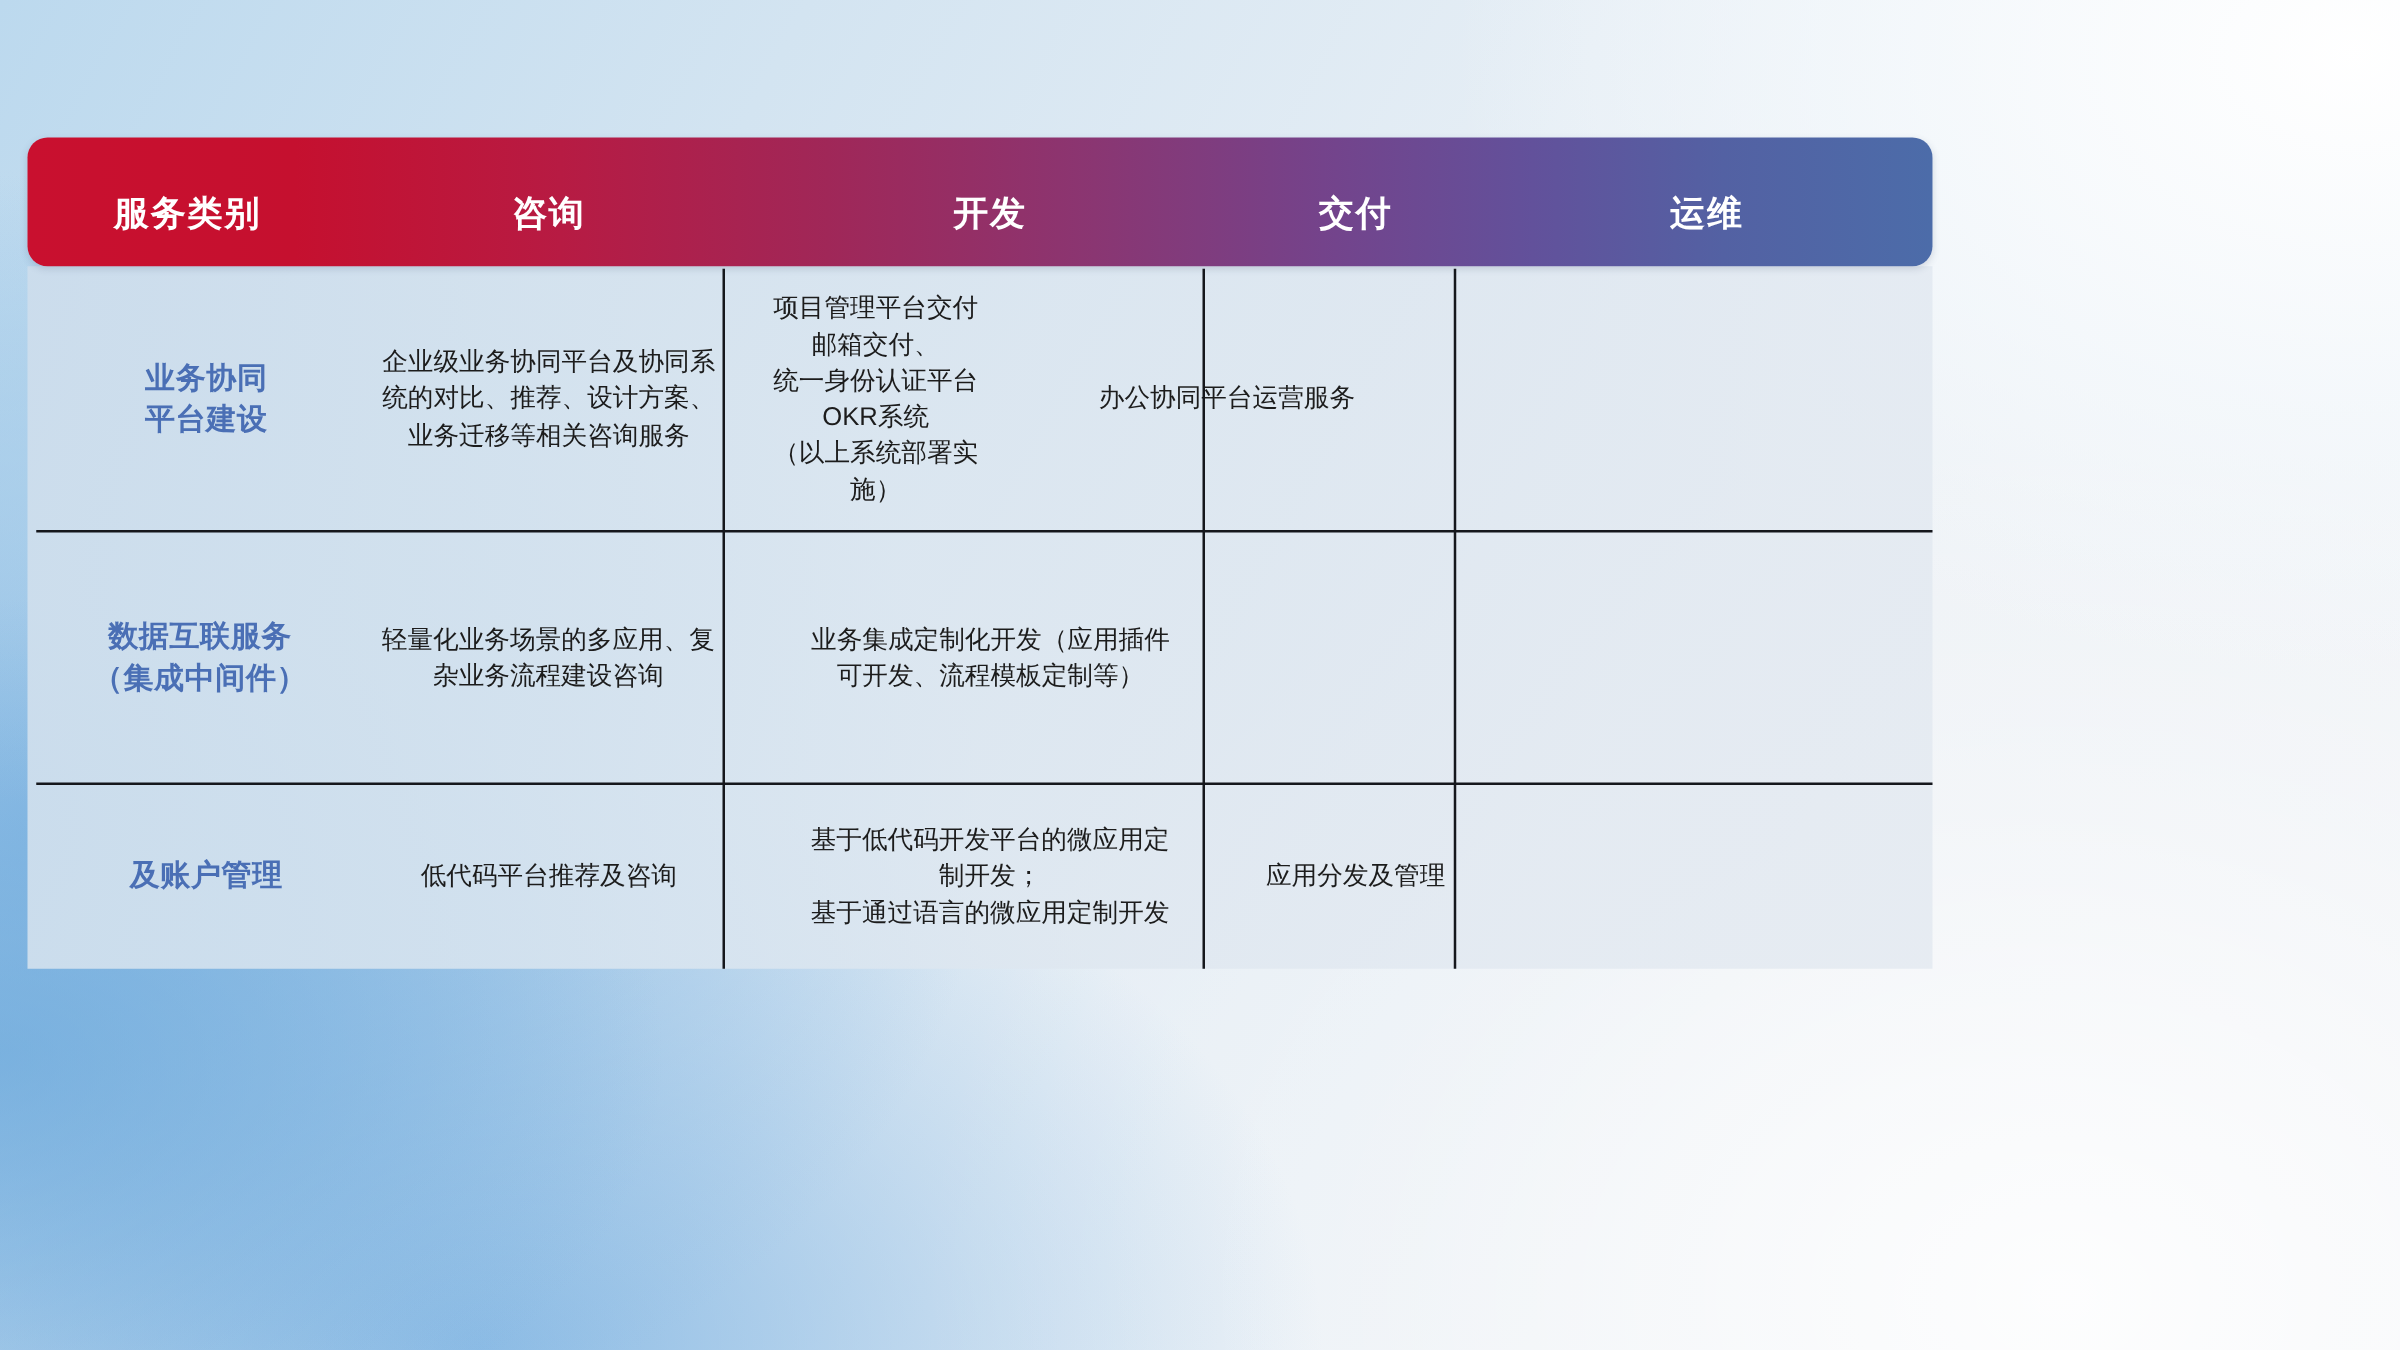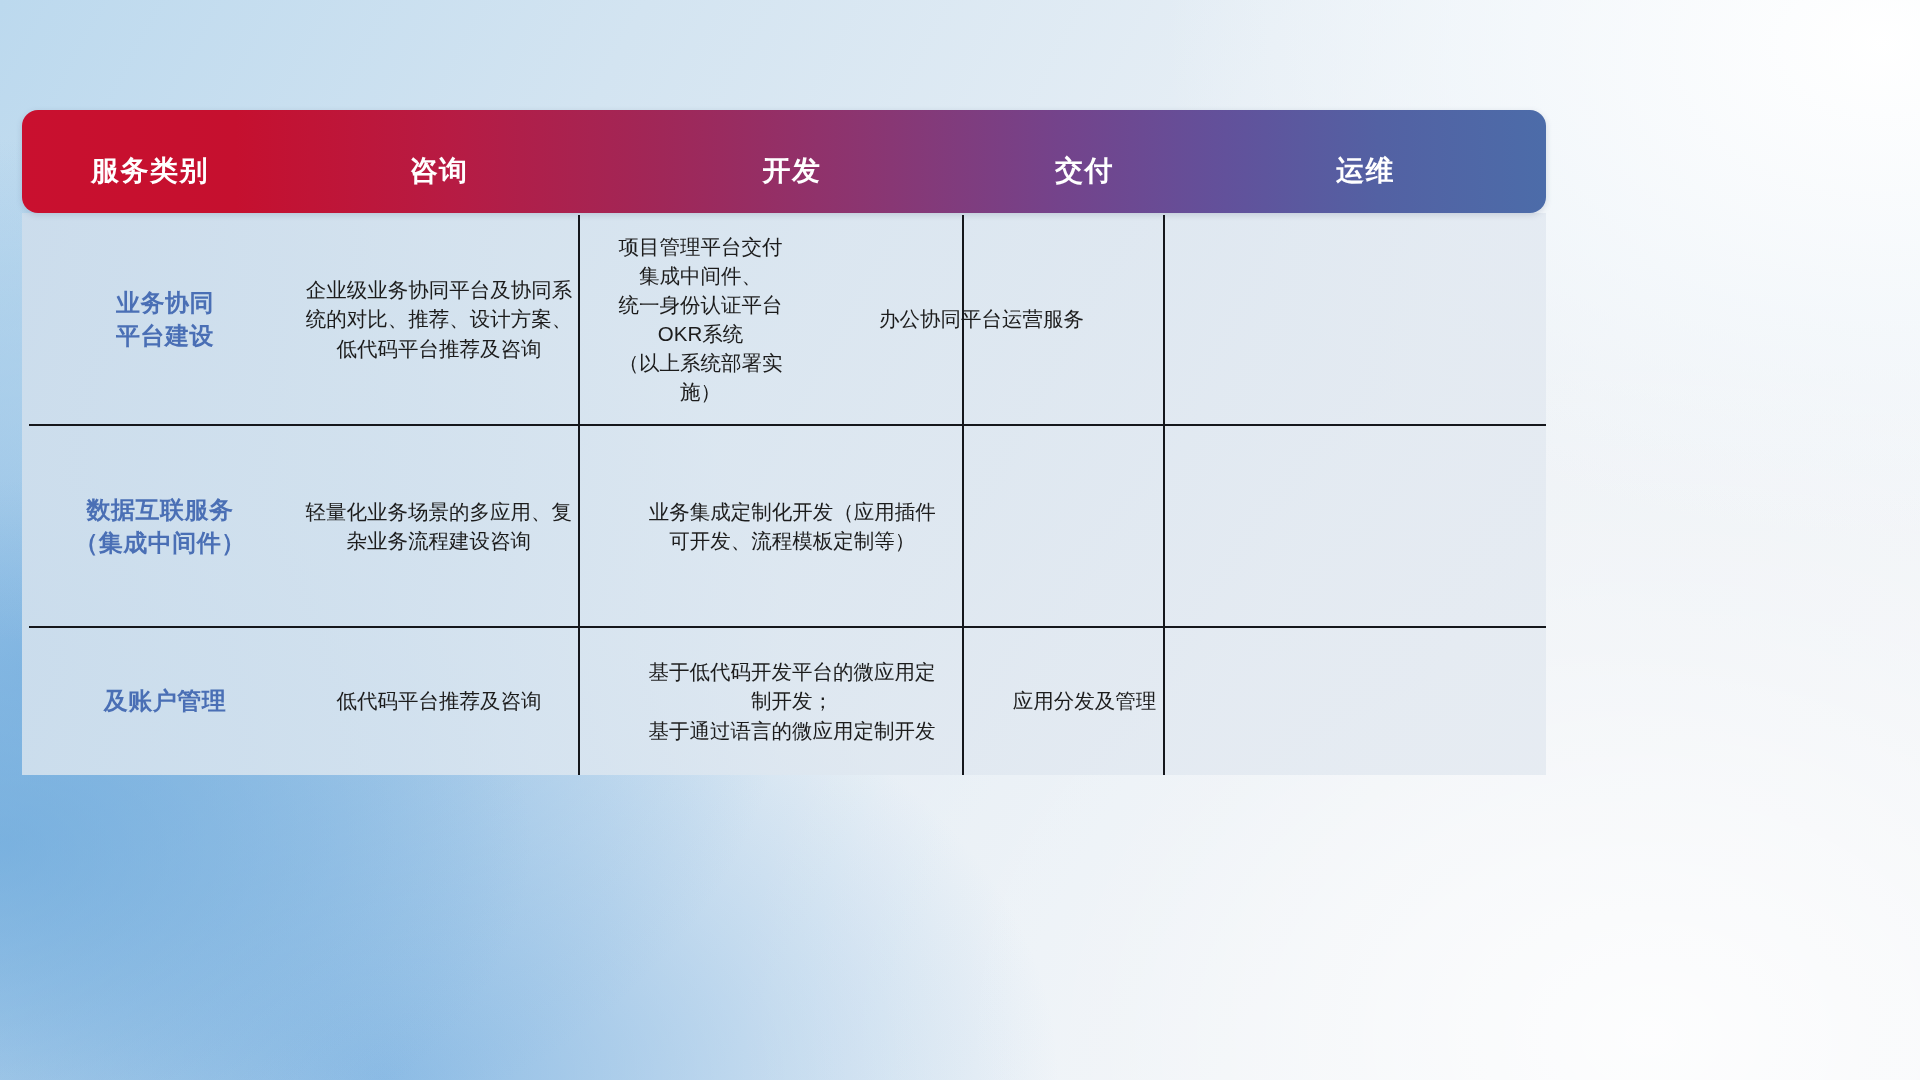--- a/index.html
+++ b/index.html
@@ -153,23 +153,23 @@
     <div class="hcell c2">开发</div>
     <div class="hcell c3">交付</div>
     <div class="hcell c4">运维</div>
   </div>
 
   <div class="row" id="row-0">
     <div class="cell c0 label">业务协同
 平台建设</div>
     <div class="cell c1">企业级业务协同平台及协同系
 统的对比、推荐、设计方案、
-低代码平台推荐及咨询</div>
+业务迁移等相关咨询服务</div>
     <div class="cell c3">项目管理平台交付
-集成中间件、
+邮箱交付、
 统一身份认证平台
 OKR系统
 （以上系统部署实施）</div>
     <div class="cell c4">办公协同平台运营服务</div>
   </div>
 
   <div class="row" id="row-1">
     <div class="cell c0 label">数据互联服务
 （集成中间件）</div>
     <div class="cell c1">轻量化业务场景的多应用、复

